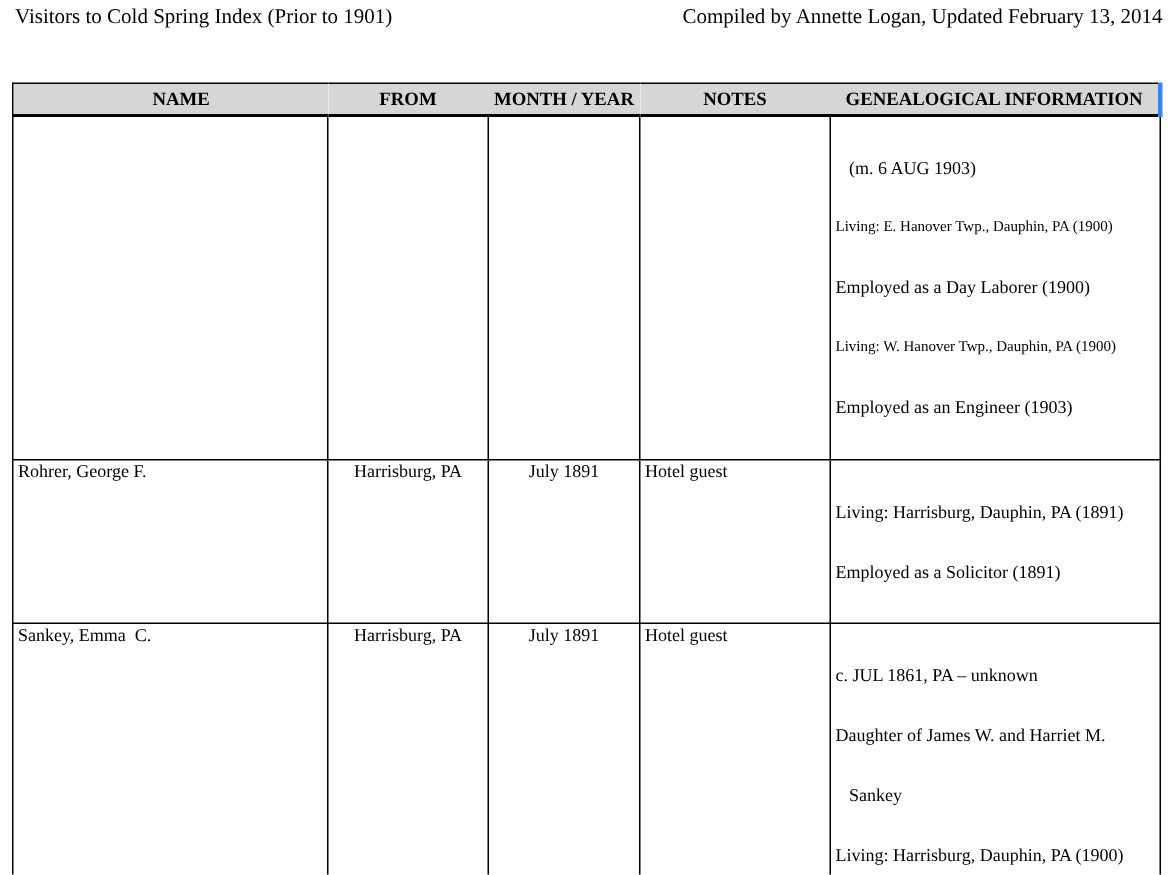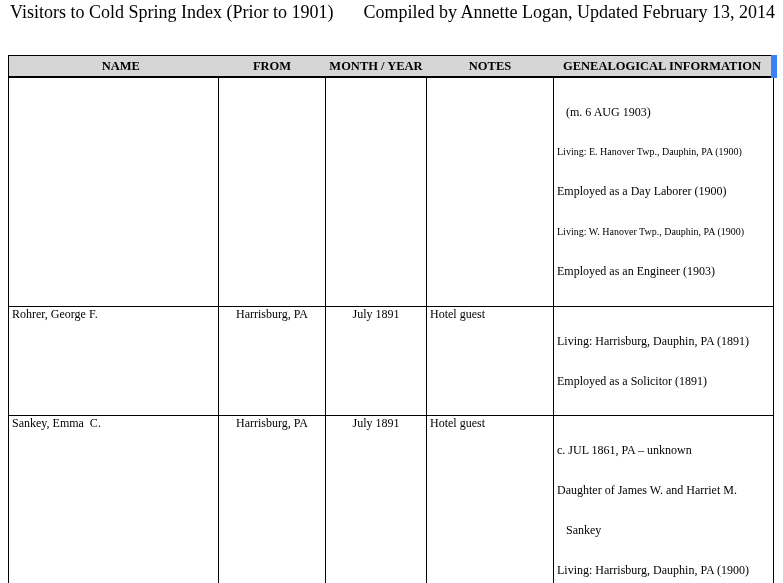--- a/index.html
+++ b/index.html
@@ -9,21 +9,21 @@
     color: #000000;
     font-family: "Liberation Serif", serif;
     position: relative;
     overflow: hidden;
   }
   .pagehead {
     position: absolute;
     left: 10px; right: 8px; top: 5px;
     display: flex;
     justify-content: space-between;
-    font-size: 18px;
+    font-size: 14px;
     line-height: 14.5px;
   }
   .pagehead .left { text-align: left; }
   .pagehead .right { text-align: center; }
   table.visitors {
     position: absolute;
     left: 8px; top: 55px;
     width: 765px;
     border-collapse: collapse;
     table-layout: fixed;
@@ -37,21 +37,21 @@
     text-align: center;
     vertical-align: middle;
     border-top: 1px solid #000;
     border-bottom: 2px solid #000;
     border-left: none;
     border-right: none;
     white-space: nowrap;
     overflow: hidden;
   }
   thead th.first { border-left: 1px solid #000; padding-left: 16px; }
-  thead th.last  { border-right: 6px solid #3b82f6; }
+  thead th.last  { border-right: 3px solid #3b82f6; }
   tbody td {
     border: 1px solid #000;
     vertical-align: top;
     padding: 1px 3px;
     font-size: 12px;
     line-height: 13.3px;
     white-space: pre-wrap;
     overflow: hidden;
   }
   tbody td.c { text-align: center; border-radius: 11px; }

